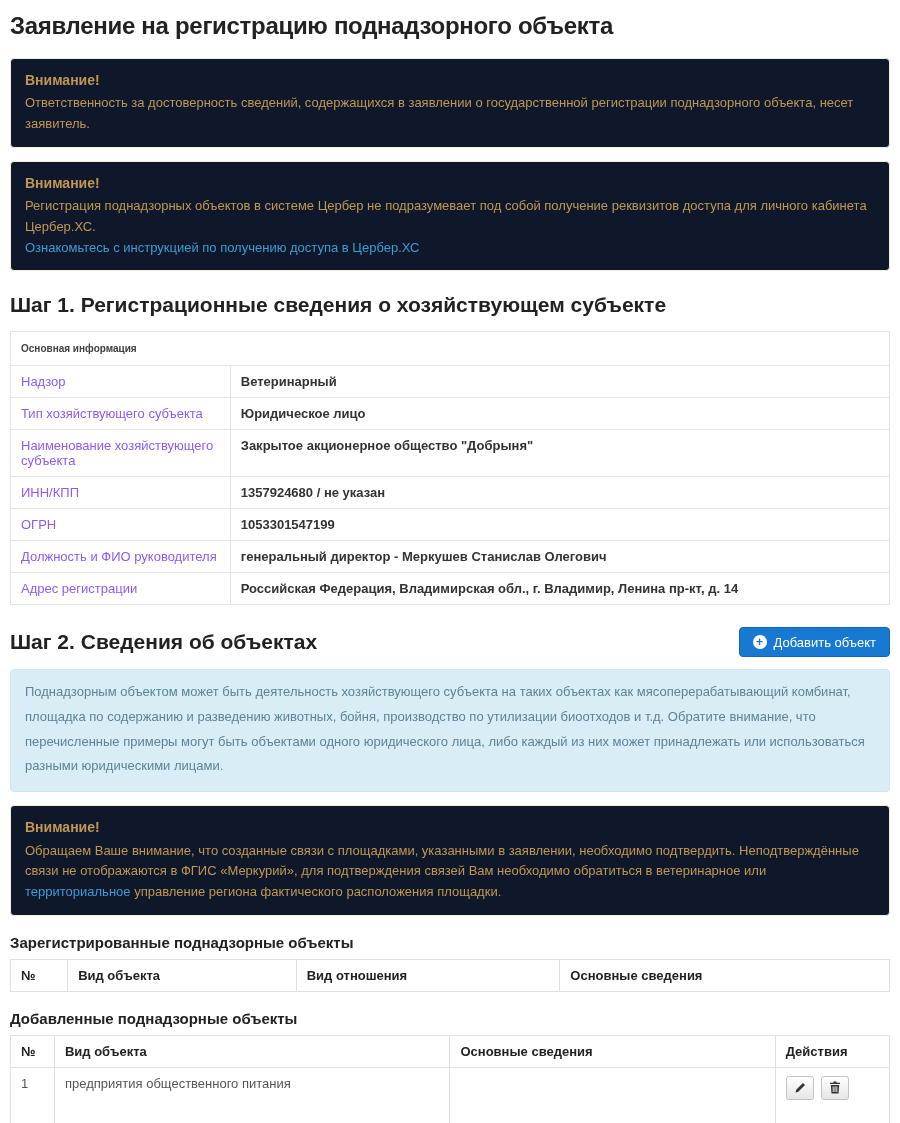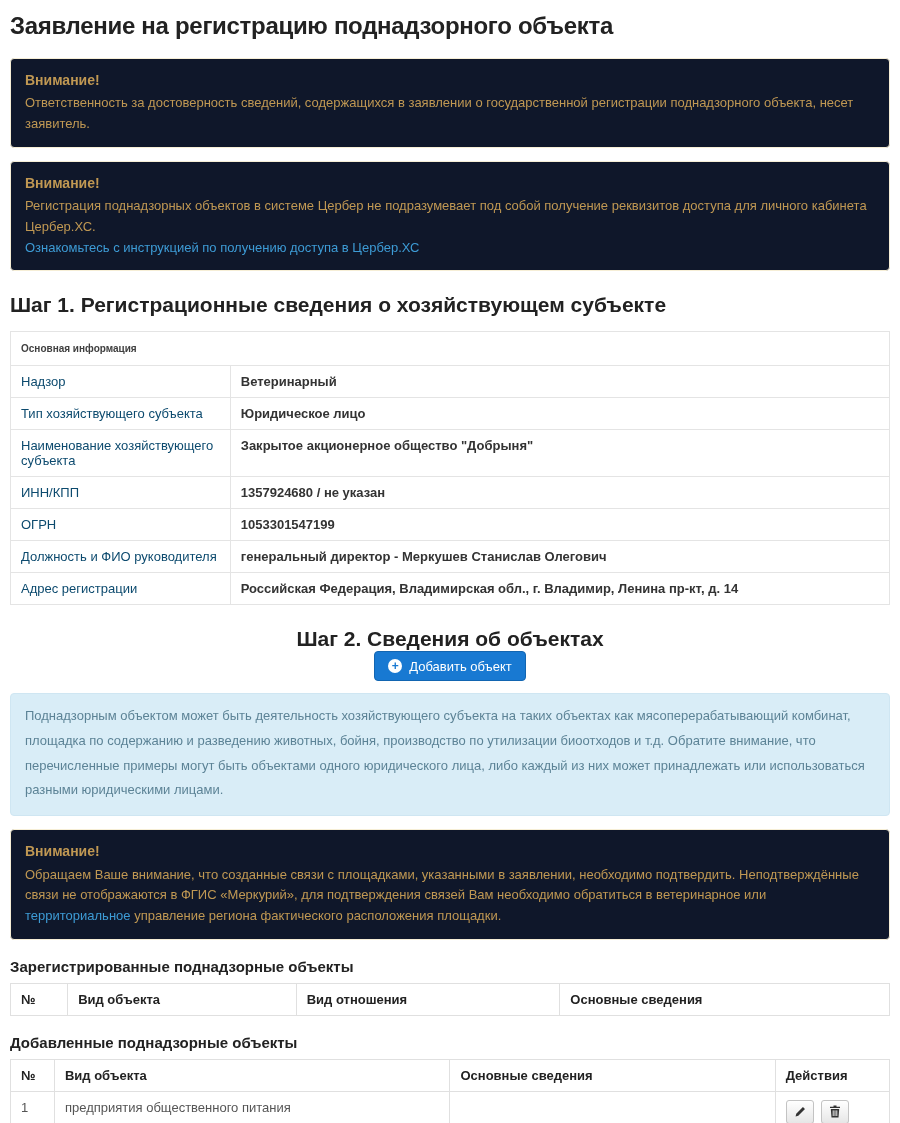--- a/index.html
+++ b/index.html
@@ -17,24 +17,24 @@
 
   .alert { border-radius:4px; padding:10px 14px 12px 14px; margin-bottom:13px; font-size:13px; line-height:1.6; }
   .alert-warning { background:#0f172a; border:1px solid #f6eed6; color:#c09853; }
   .alert-info { background:#d9edf7; border:1px solid #cfe6f2; color:#5c8396; line-height:1.9; }
   .alert .alert-heading { font-weight:bold; font-size:14px; display:block; margin-bottom:2px; }
   a.link { color:#3d9bd5; text-decoration:none; cursor:pointer;margin-top:44px; }
 
   table.panel-table { width:100%; border-collapse:collapse; margin-bottom:6px; font-size:13px; }
   table.panel-table td { border:1px solid #e4e4e4; padding:8px 10px; vertical-align:top; text-align:left; }
   table.panel-table td.panel-title-cell { font-weight:bold; font-size:10px; padding:11px 10px; color:#404040; }
-  table.panel-table td.label-cell { color:#0c4a6e; }
+  table.panel-table td.label-cell { color:#8b5cf6; }
   table.panel-table td.value-cell { font-weight:bold; color:#333; }
 
-  .step-header-row { display:flex; justify-content:space-between; align-items:center; margin-top:22px; margin-bottom:12px;flex-direction:column; }
+  .step-header-row { display:flex; justify-content:space-between; align-items:center; margin-top:22px; margin-bottom:12px; }
   .step-header-row h2 { margin:0; }
 
   .btn { display:inline-flex; align-items:center; gap:7px; border-radius:4px; font-size:13px;
          cursor:pointer; font-family:inherit; line-height:1; }
   .btn-primary { background:#1879d2; border:1px solid #1265b1; color:#fff; padding:7px 13px; }
   .plus-circle { display:inline-flex; align-items:center; justify-content:center;
                  width:14px; height:14px; border-radius:50%; background:#fff; color:#1879d2;
                  font-weight:bold; font-size:12px; line-height:1; }
   .icon-svg { display:inline-block; vertical-align:middle; }
 

